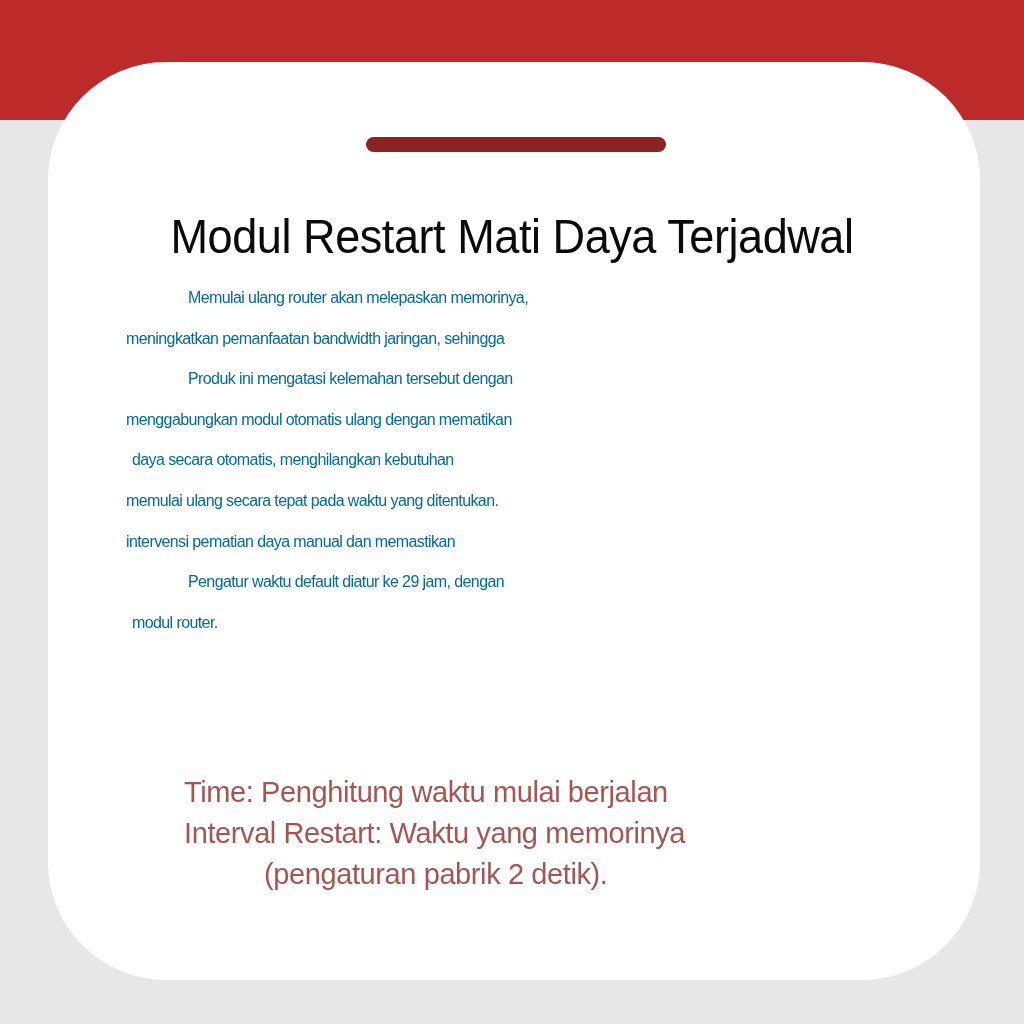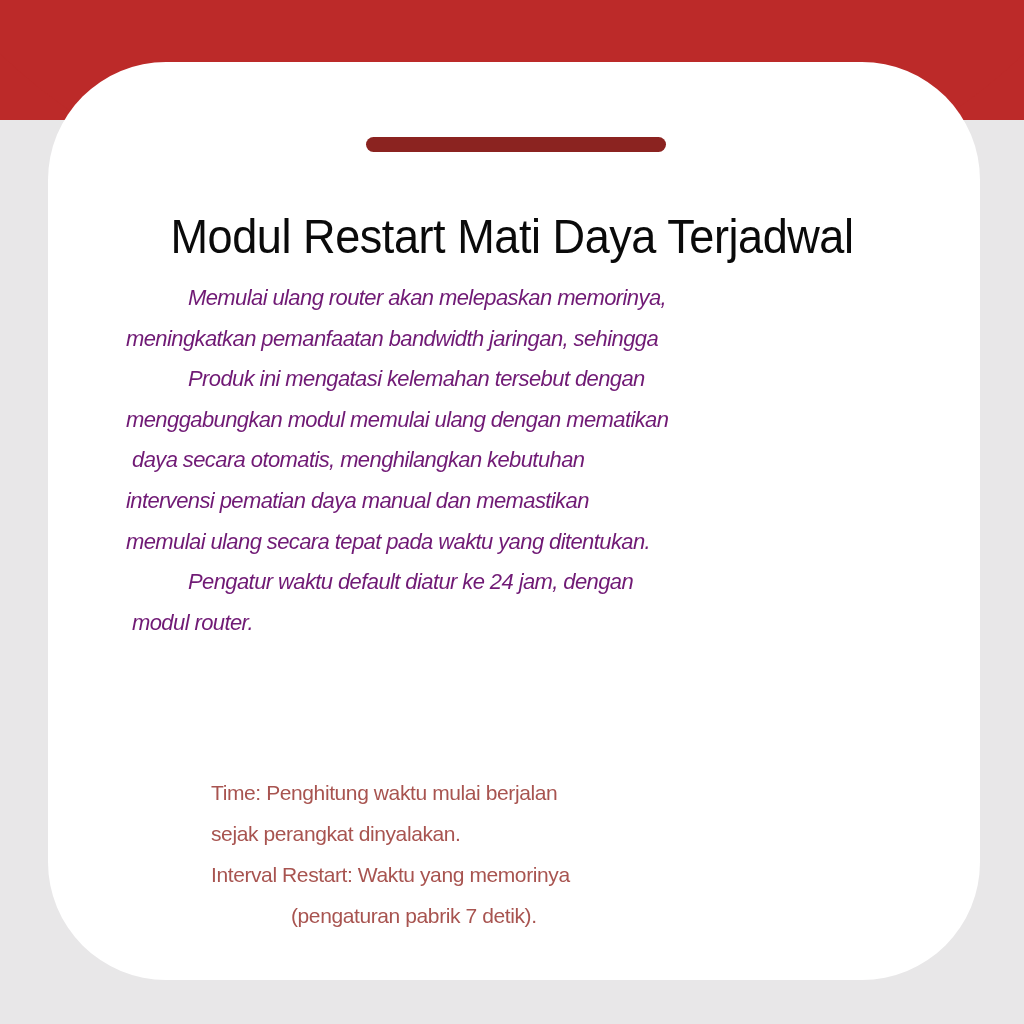--- a/index.html
+++ b/index.html
@@ -33,58 +33,56 @@
     .title {
       position: absolute; left: 0; top: 208px; width: 1024px;
       text-align: center;
       font-size: 49px; font-weight: 400; color: #0a0a0a;
       letter-spacing: -0.5px;
       transform: scaleX(0.92);
       transform-origin: center;
     }
     .body-text {
       position: absolute; left: 126px; top: 278px; width: 780px;
-      color: #701a75;
-      font-size: 22px; line-height: 40.6px;
+      color: #0369a1;
+      font-size: 16px; line-height: 40.6px;
       letter-spacing: -0.6px;
-      font-style: italic;
     }
     .line { white-space: nowrap; display: block; }
     .indent { padding-left: 62px; }
     .slight { padding-left: 6px; }
     .notes {
-      position: absolute; left: 211px; top: 772px; width: 660px;
+      position: absolute; left: 184px; top: 772px; width: 660px;
       color: #a85450;
-      font-size: 21px; line-height: 41px;
+      font-size: 29px; line-height: 41px;
       letter-spacing: -0.4px;
     }
     .notes .center-line { padding-left: 80px; }
   </style>
 </head>
 <body>
 
 <div class="red-top"></div>
 <div class="red-bg"></div>
 
 <div class="card">
   <div class="handle-bar"></div>
 </div>
 
 <div class="title">Modul Restart Mati Daya Terjadwal</div>
 
 <div class="body-text">
   <span class="line indent">Memulai ulang router akan melepaskan memorinya,</span>
   <span class="line">meningkatkan pemanfaatan bandwidth jaringan, sehingga</span>
   <span class="line indent">Produk ini mengatasi kelemahan tersebut dengan</span>
-  <span class="line">menggabungkan modul memulai ulang dengan mematikan</span>
+  <span class="line">menggabungkan modul otomatis ulang dengan mematikan</span>
   <span class="line slight">daya secara otomatis, menghilangkan kebutuhan</span>
+  <span class="line">memulai ulang secara tepat pada waktu yang ditentukan.</span>
   <span class="line">intervensi pematian daya manual dan memastikan</span>
-  <span class="line">memulai ulang secara tepat pada waktu yang ditentukan.</span>
-  <span class="line indent">Pengatur waktu default diatur ke 24 jam, dengan</span>
+  <span class="line indent">Pengatur waktu default diatur ke 29 jam, dengan</span>
   <span class="line slight">modul router.</span>
 </div>
 
 <div class="notes">
   <span class="line">Time: Penghitung waktu mulai berjalan</span>
-  <span class="line">sejak perangkat dinyalakan.</span>
   <span class="line">Interval Restart: Waktu yang memorinya</span>
-  <span class="line center-line">(pengaturan pabrik 7 detik).</span>
+  <span class="line center-line">(pengaturan pabrik 2 detik).</span>
 </div>
 
 </body></html>

